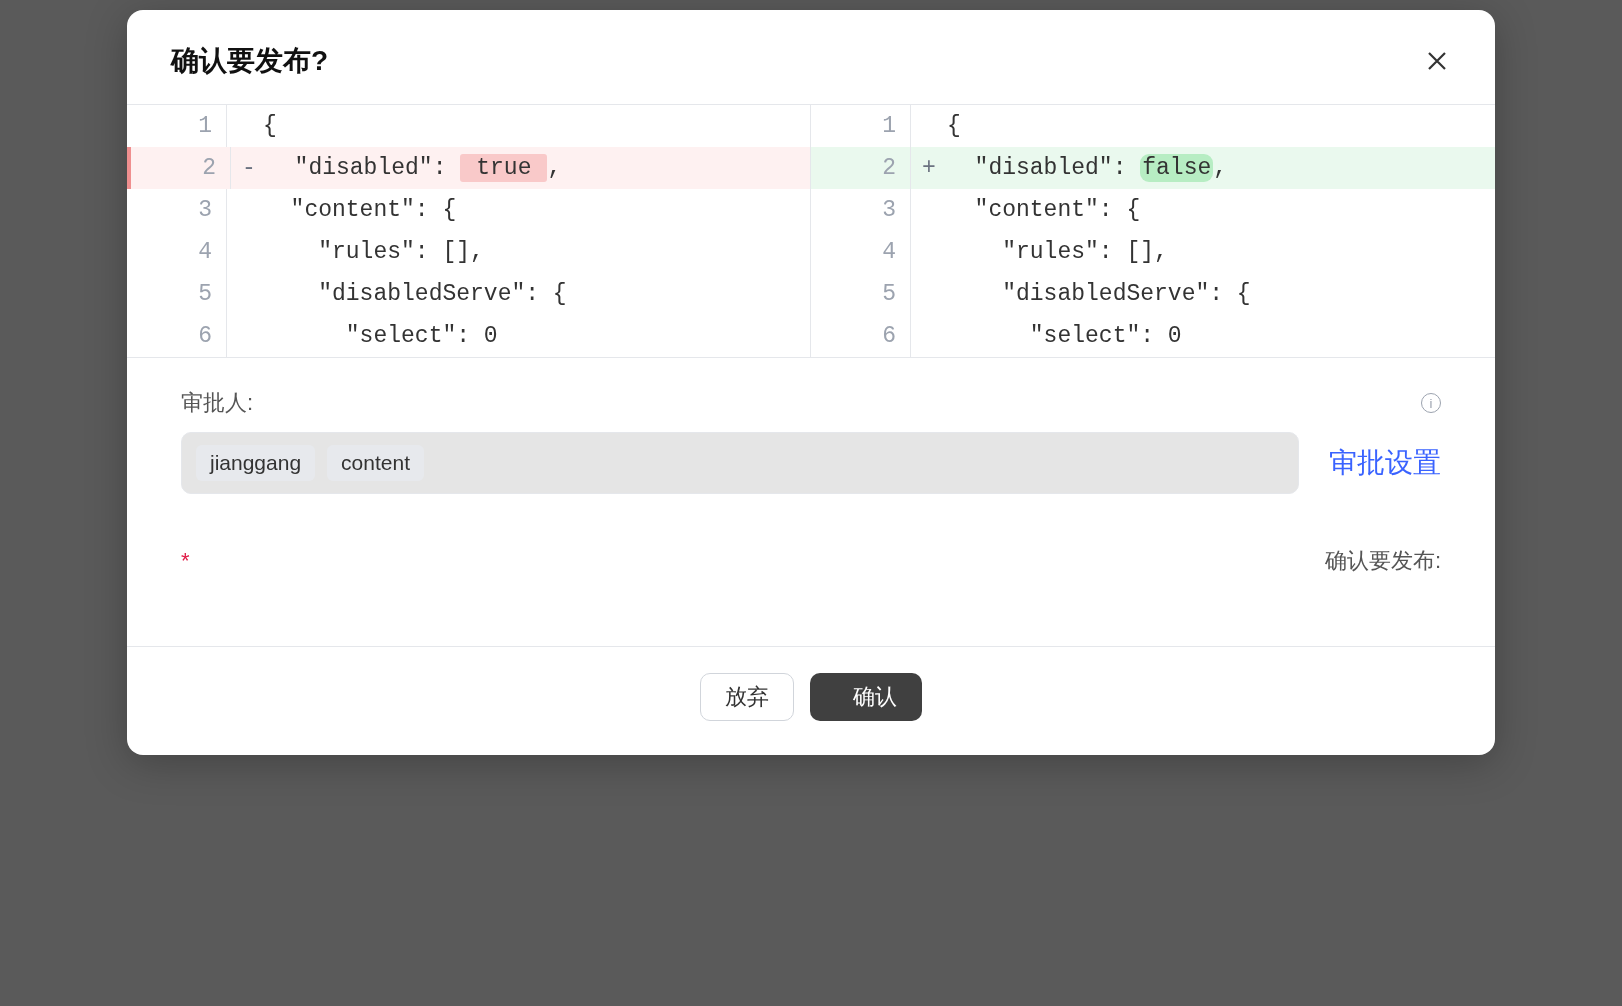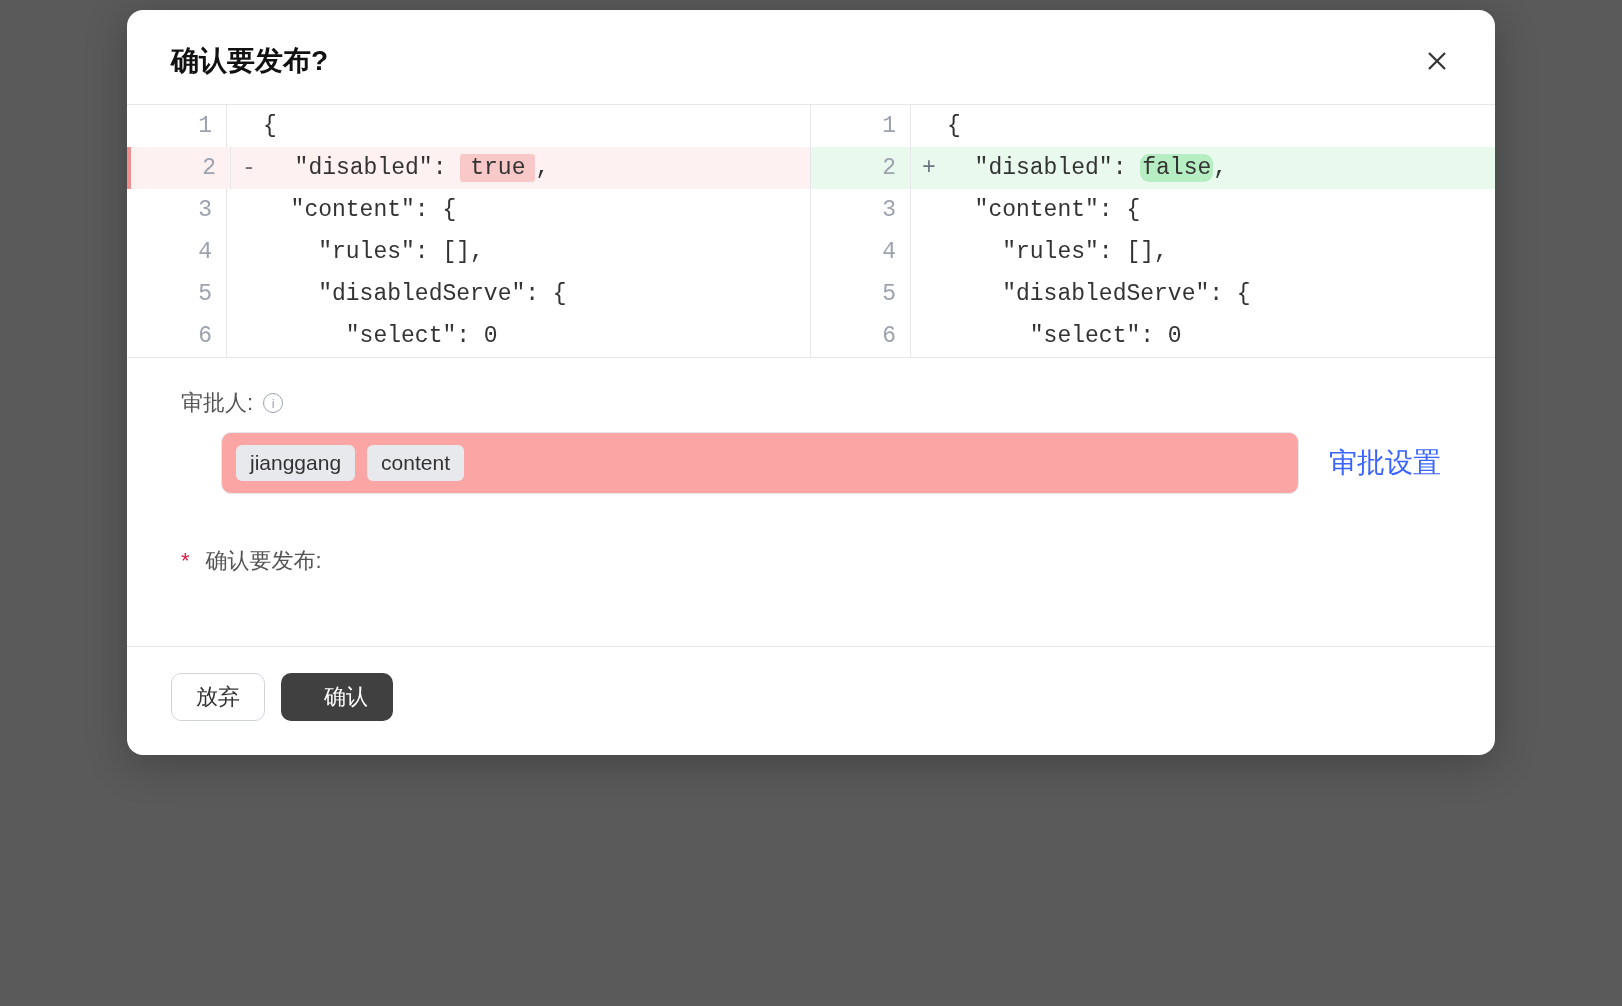--- a/index.html
+++ b/index.html
@@ -72,45 +72,44 @@
     user-select: none;
   }
   .code {
     white-space: pre;
     padding-right: 8px;
   }
   .row-del { background: #fef1f1; }
   .row-del .lineno { background: #fef1f1; }
   .row-add { background: #eaf9ee; }
   .row-add .lineno { background: #eaf9ee; }
-  .hl-del { background: #f9c9c9; border-radius: 3px; padding: 1px 10px; }
+  .hl-del { background: #f9c9c9; border-radius: 3px; padding: 1px 16px; }
   .hl-add { background: #b7edc3; border-radius: 9px; padding: 1px 2px; }
   .diff-side.left .row-del { border-left: 4px solid #ef8f8f; }
 
   
   .form-area { padding: 30px 54px 10px 54px; }
   .label-row {
     display: flex; align-items: center; gap: 10px;
-    font-size: 22px; color: #555; margin-bottom: 14px;
+    font-size: 22px; color: #555; margin-bottom: 14px; justify-content: space-between;
   }
   .info-icon {
     width: 20px; height: 20px; border: 1.5px solid #9ca3af; border-radius: 50%;
     display:inline-flex; align-items:center; justify-content:center;
     font-size: 13px; color:#9ca3af; line-height:1;
   }
   .approver-row { display:flex; align-items:center; gap: 30px; }
   .approver-box {
     flex: 1;
-    background: #fca5a5;
+    background: #e5e5e5;
     border: 1px solid #e5e7eb;
     border-radius: 10px;
     padding: 10px 14px;
     display: flex; gap: 12px; align-items:center;
     min-height: 62px;
-    margin-left: 40px;
   }
   .chip {
     background: #e7e9ed;
     border-radius: 6px;
     padding: 6px 14px;
     font-size: 21px;
     color: #333;
   }
   .link {
     color: #3a63ff;
@@ -131,21 +130,21 @@
     padding: 18px 22px;
     color: #222;
     resize: both;
     outline: none;
     font-family: inherit;
   }
 
   .footer {
     border-top: 1px solid #e5e7eb;
     padding: 26px 44px 34px 44px;
-    display:flex; justify-content:flex-start; gap: 16px;
+    display:flex; justify-content:center; gap: 16px;
     margin-top: 46px;
   }
   .btn {
     font-size: 22px;
     padding: 8px 24px;
     border-radius: 10px;
     cursor: pointer;
     border: 1.5px solid transparent;
   }
   .btn-secondary {

